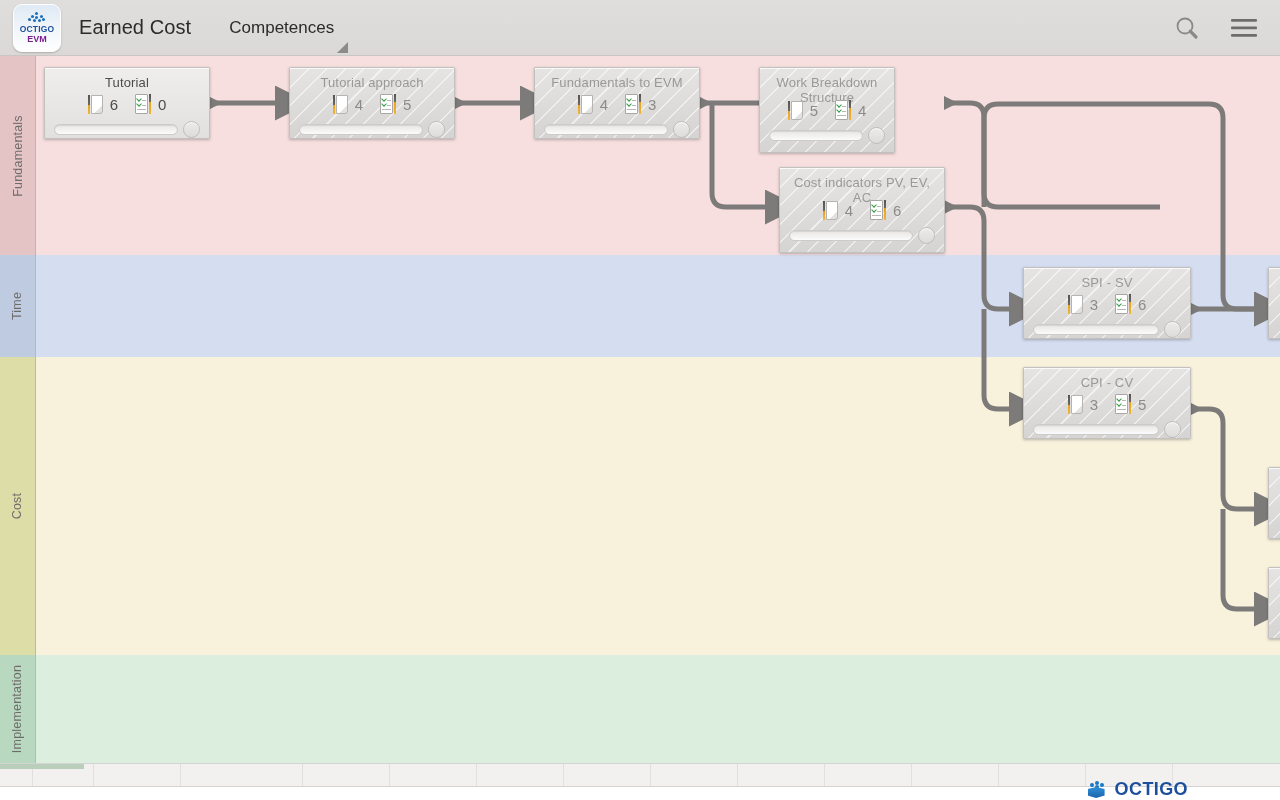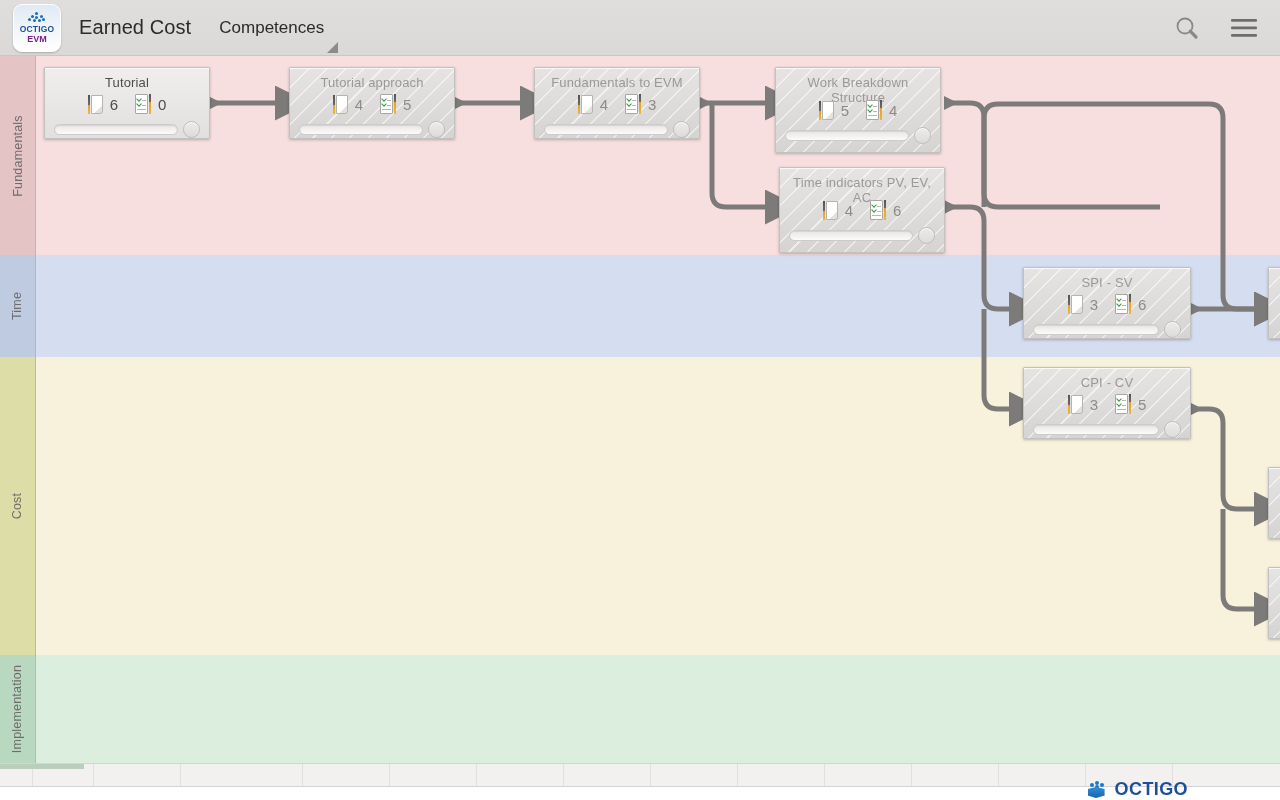--- a/index.html
+++ b/index.html
@@ -36,21 +36,21 @@
   .logo-word {
     font-size: 8.5px; font-weight: bold; letter-spacing: .2px;
     color: #1b4f9c; line-height: 9px;
   }
   .logo-evm {
     font-size: 9px; font-weight: bold; color: #7b1f8f; line-height: 10px;
   }
   .app-title {
     margin-left: 18px; font-size: 20px; color: #2b2b2b; letter-spacing: .1px;
   }
-  .tab-group { margin-left: 28px; position: relative; }
+  .tab-group { margin-left: 38px; position: relative; }
   .tab-label { font-size: 17px; color: #2b2b2b; }
   .tab-caret {
     position: absolute; right: -14px; bottom: -15px;
     width: 0; height: 0;
     border-left: 11px solid transparent;
     border-bottom: 11px solid #8b8b8b;
   }
   .header-actions {
     margin-left: auto; display: flex; align-items: center; gap: 30px;
     padding-right: 22px;
@@ -395,21 +395,21 @@
           </div>
           <div class="stat-num">3</div>
         </div>
       </div>
       <div class="bar-wrap">
         <div class="bar"></div>
         <div class="knob"></div>
       </div>
     </div>
 
-    <div class="node" style="left:775px;top:11px;width:166px;height:86px">
+    <div class="node" style="left:759px;top:11px;width:136px;height:86px">
       <div class="node-title">Work Breakdown Structure</div>
       <div class="node-stats">
         <div class="stat">
           <div class="icon-doc">
             <div class="spine"></div>
               <div class="sheet"></div>
           </div>
           <div class="stat-num">5</div>
         </div>
         <div class="stat">
@@ -425,21 +425,21 @@
           <div class="stat-num">4</div>
         </div>
       </div>
       <div class="bar-wrap">
         <div class="bar"></div>
         <div class="knob"></div>
       </div>
     </div>
 
     <div class="node" style="left:779px;top:111px;width:166px;height:86px">
-      <div class="node-title">Time indicators PV, EV, AC</div>
+      <div class="node-title">Cost indicators PV, EV, AC</div>
       <div class="node-stats">
         <div class="stat">
           <div class="icon-doc">
             <div class="spine"></div>
               <div class="sheet"></div>
           </div>
           <div class="stat-num">4</div>
         </div>
         <div class="stat">
           <div class="icon-quiz">

